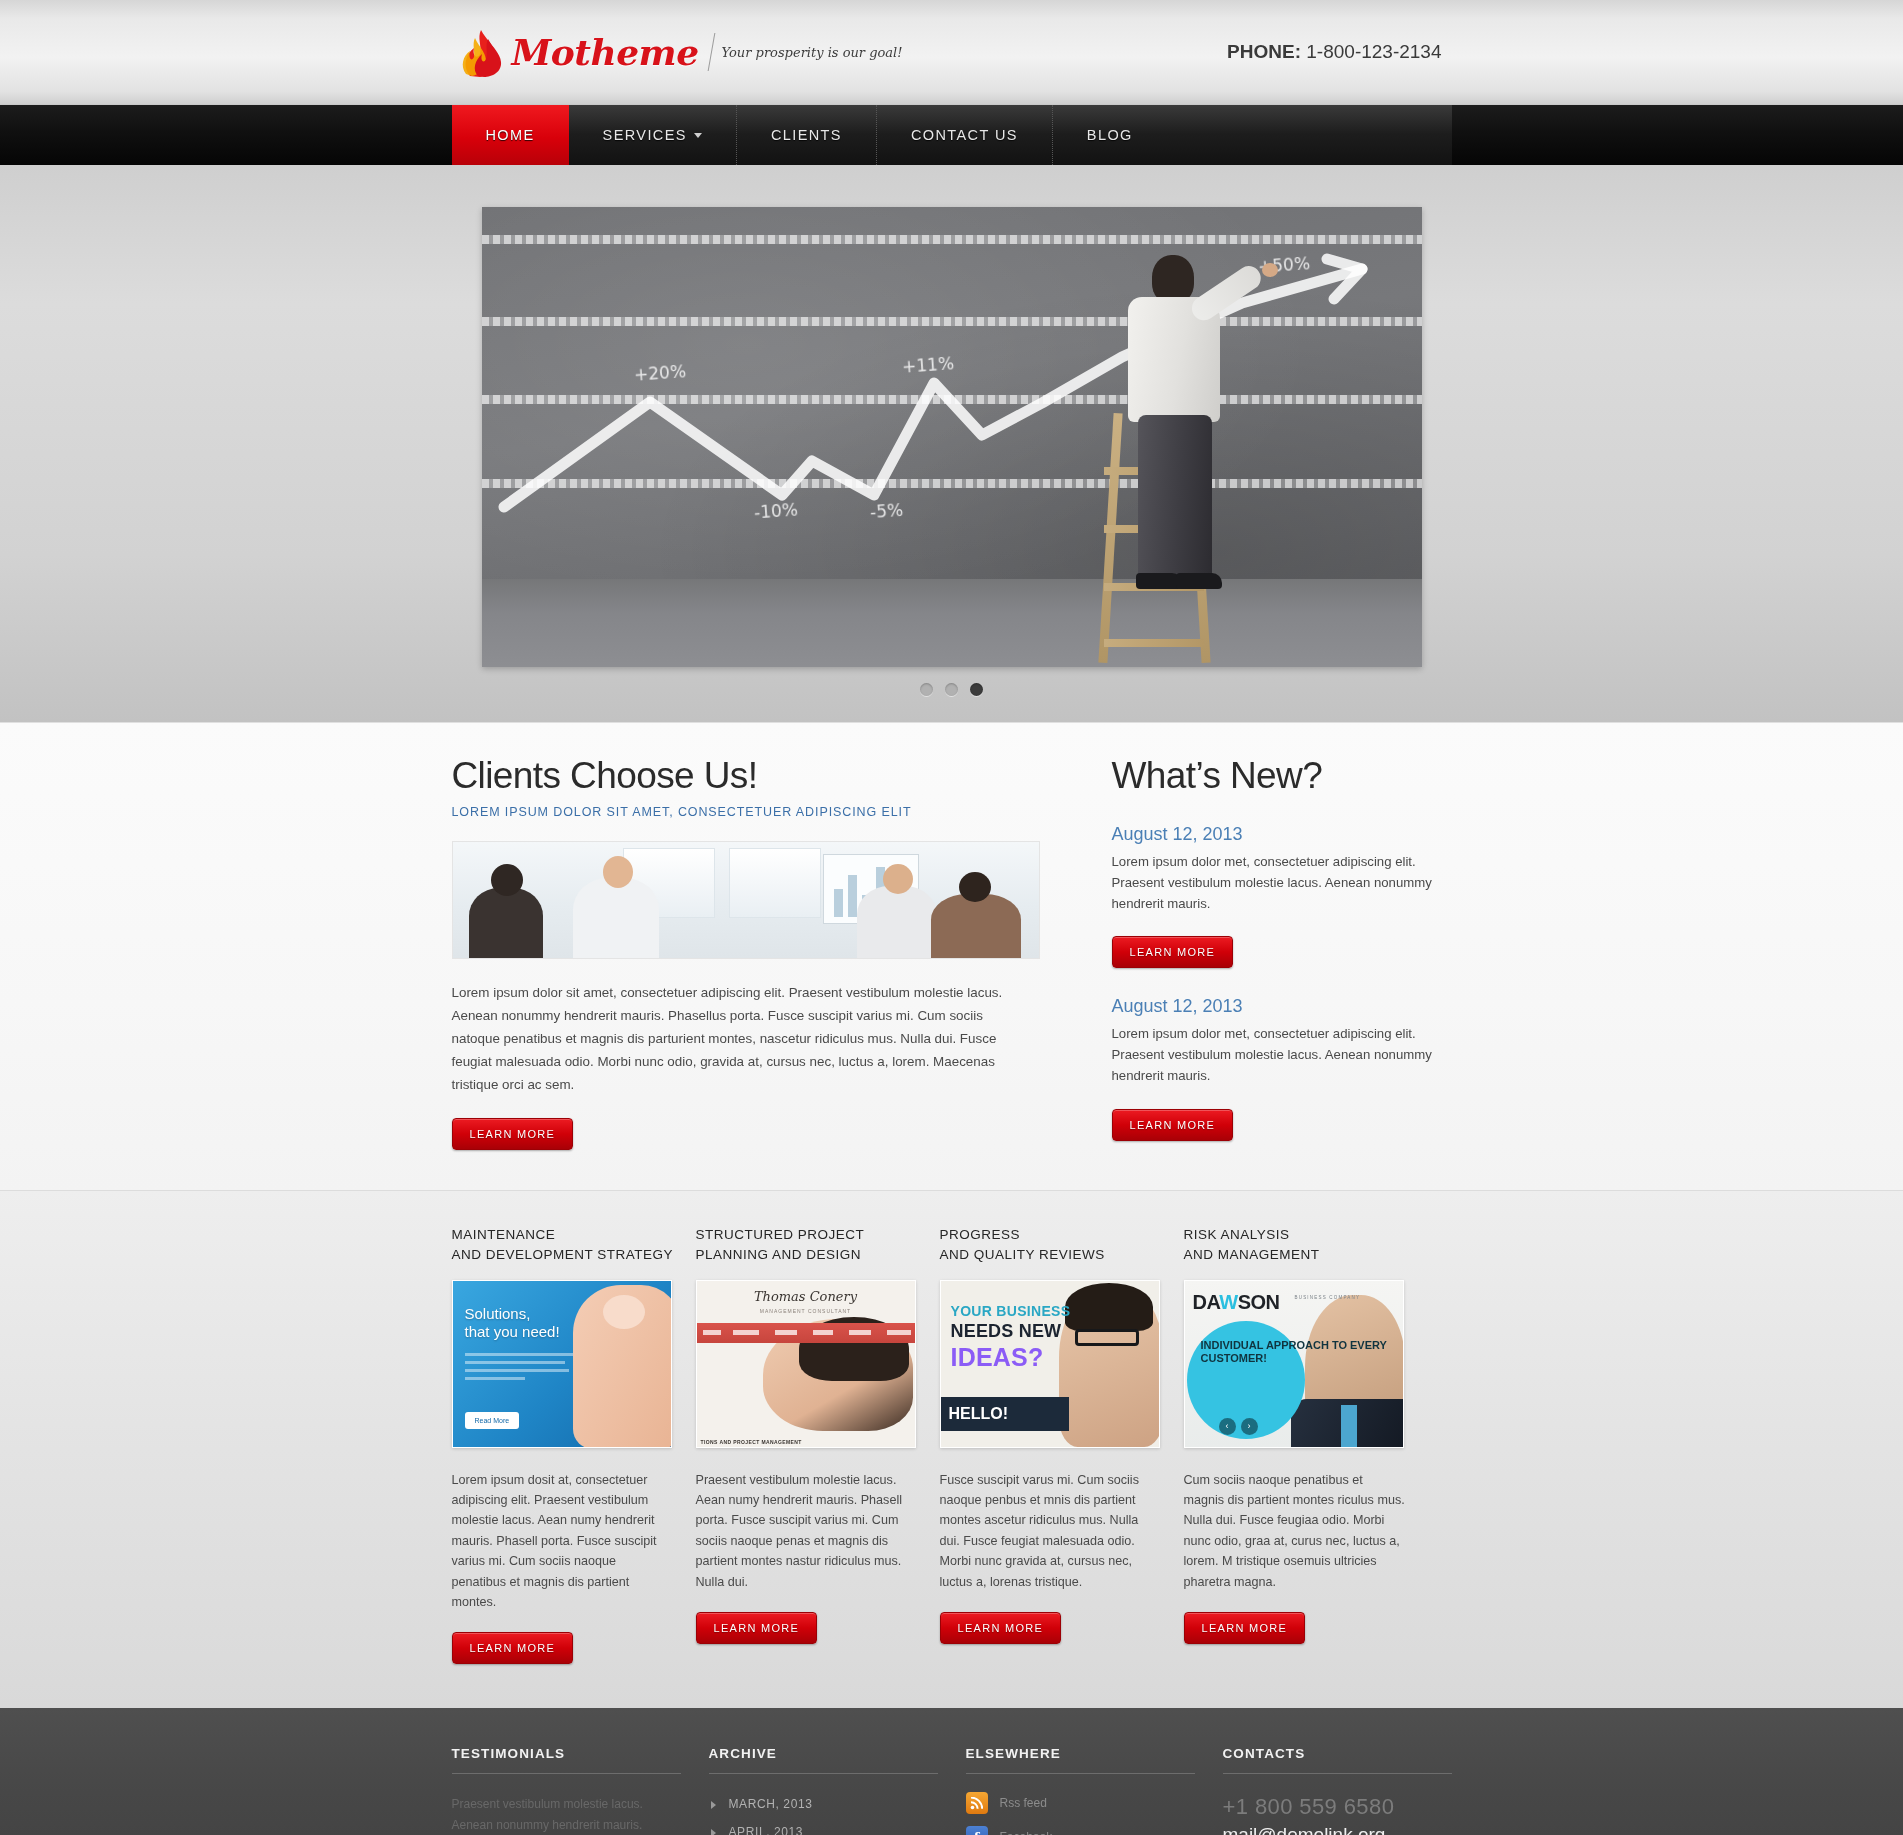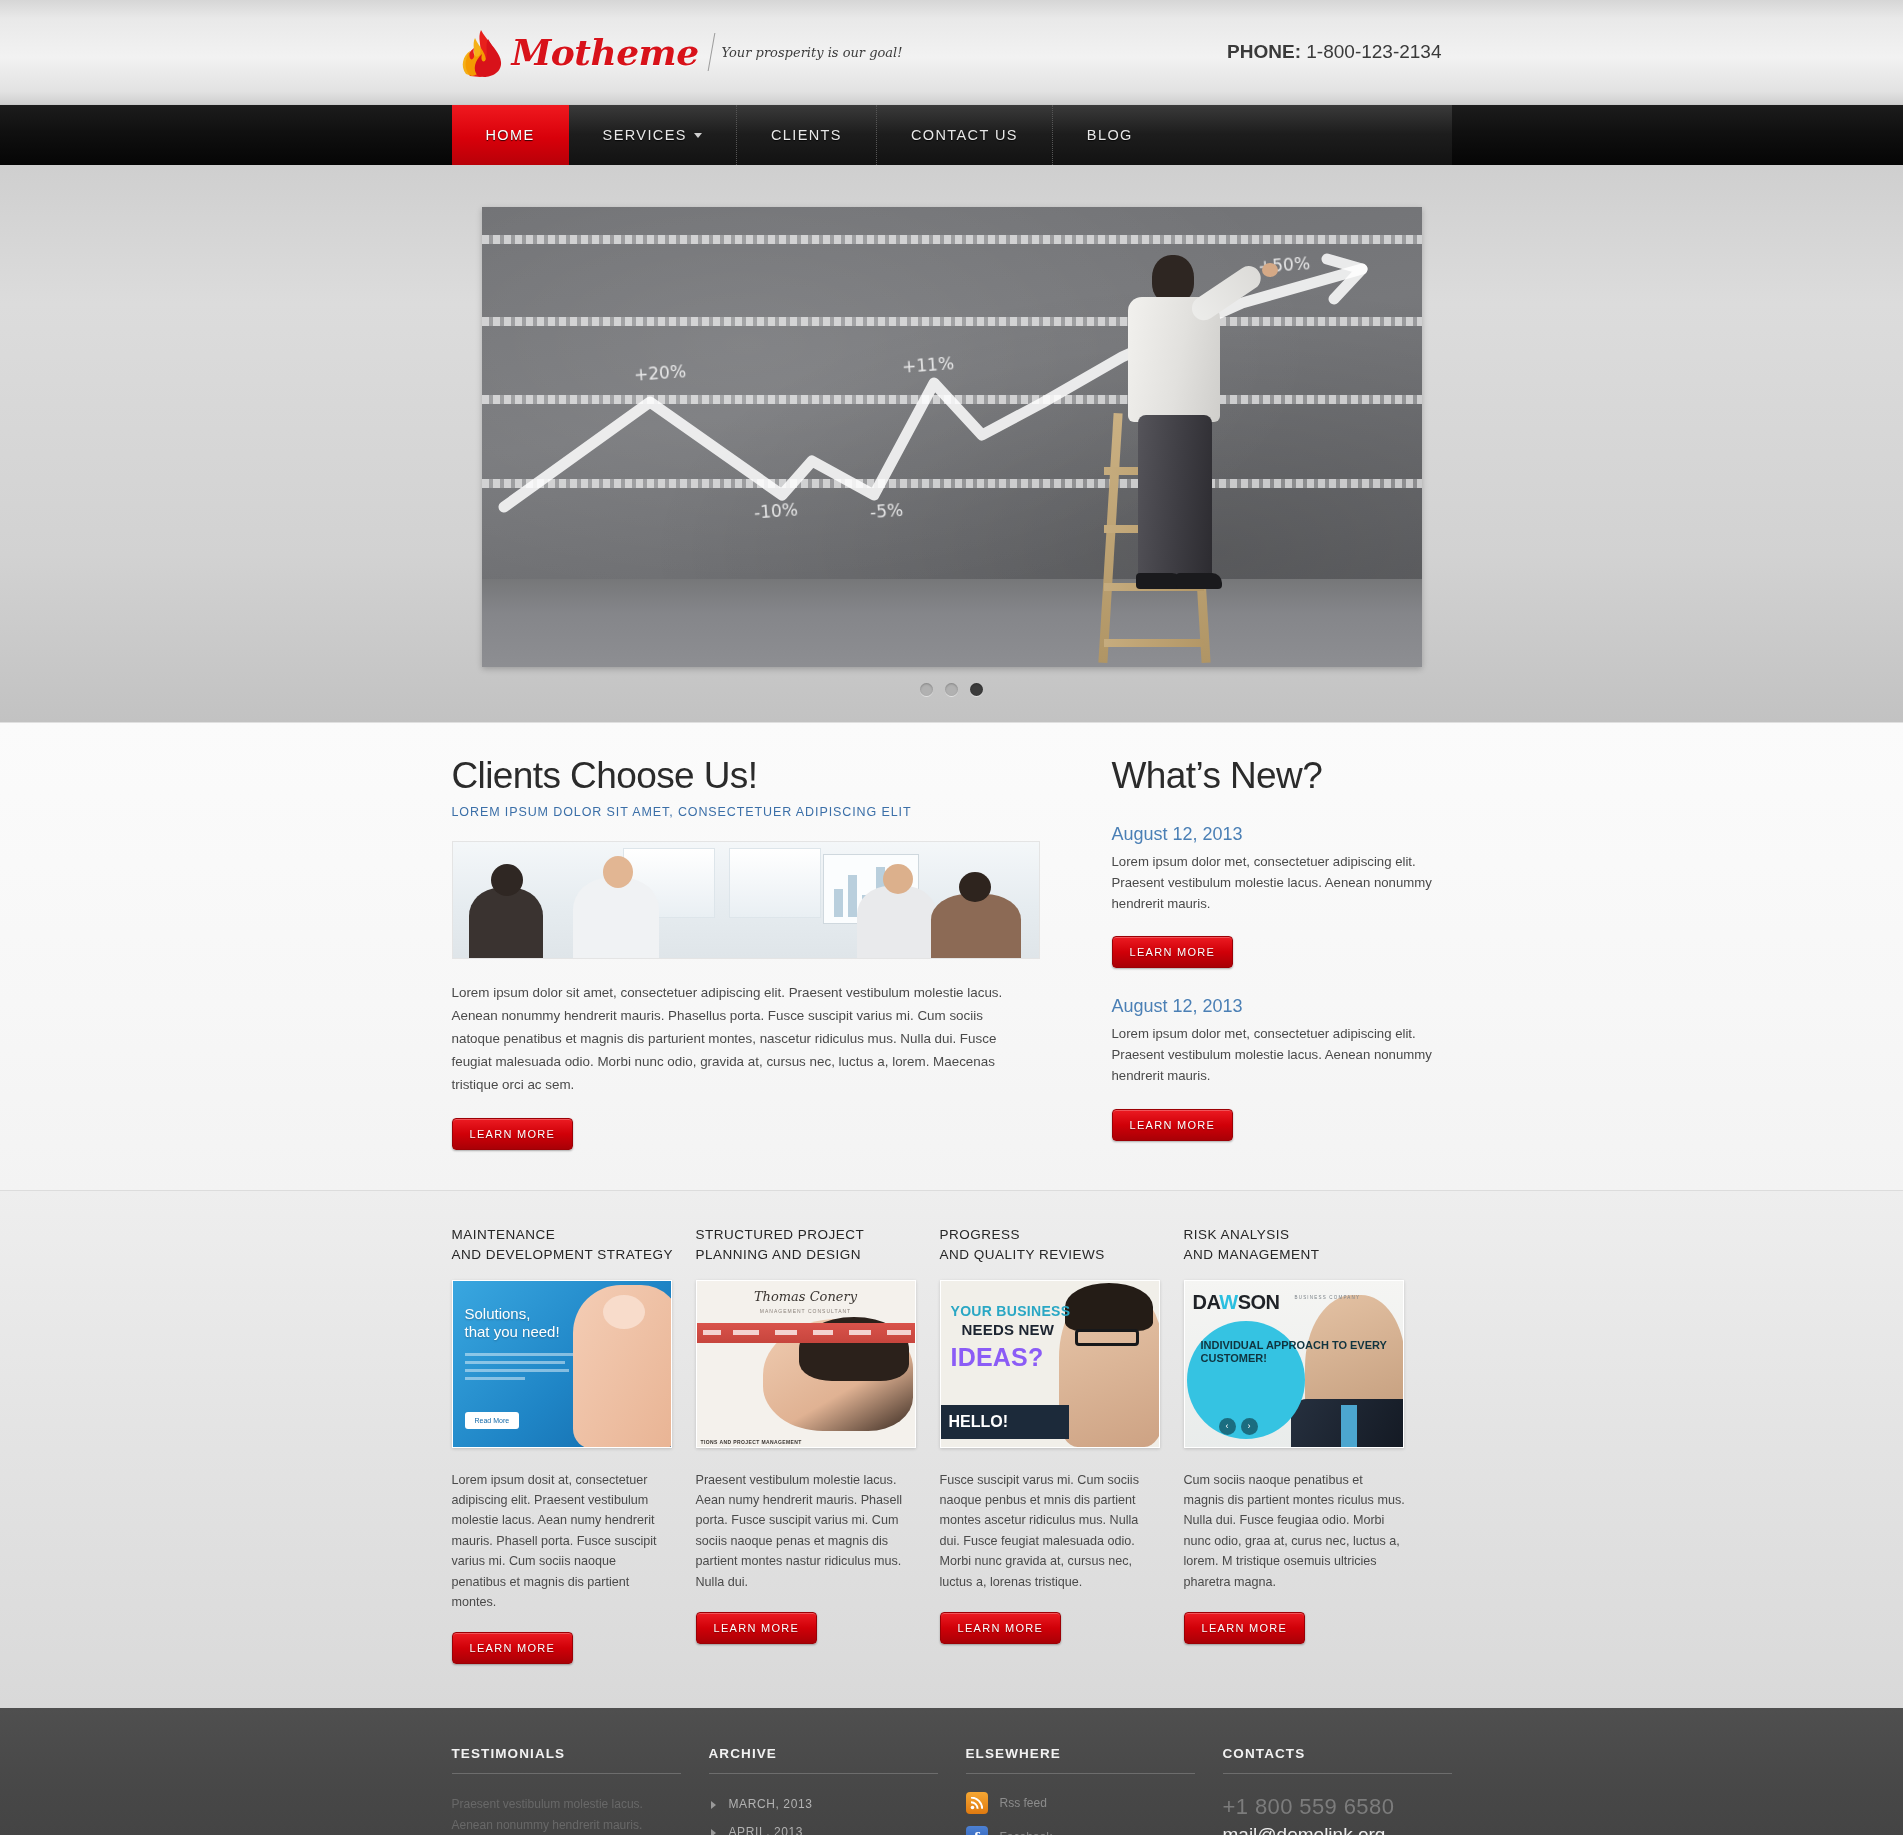--- a/index.html
+++ b/index.html
@@ -247,25 +247,25 @@
     background: linear-gradient(150deg, #f0cdb2 0%, #e0b293 60%, #3a2b22 100%);
     border-radius: 50% 44% 30% 40%; }
   .t2 .hair { position: absolute; right: 6px; bottom: 66px; width: 110px; height: 64px;
     background: #2b211b; border-radius: 50% 50% 26% 30%; }
   .t2 .foot { position: absolute; left: 4px; bottom: 2px; font-size: 5px; color: #3a3531;
     letter-spacing: .4px; font-weight: bold; }
   
   .t3 { background: #f1efe9; text-align: right; }
   .t3 .l1 { position: absolute; left: 10px; top: 22px; color: #2aa7c4; font-size: 14px;
     font-weight: bold; letter-spacing: .3px; }
-  .t3 .l2 { position: absolute; left: 10px; top: 40px; color: #1c2430; font-size: 15px;
-    font-weight: bold; letter-spacing: .2px; margin-left: 11px; }
+  .t3 .l2 { position: absolute; left: 10px; top: 40px; color: #1c2430; font-size: 18px;
+    font-weight: bold; letter-spacing: .2px; }
   .t3 .l3 { position: absolute; left: 10px; top: 62px; color: #8b5cf6; font-size: 25px;
     font-weight: bold; letter-spacing: .2px; }
-  .t3 .hello { position: absolute; left: 0; bottom: 8px; width: 128px; height: 34px;
+  .t3 .hello { position: absolute; left: 0; bottom: 16px; width: 128px; height: 34px;
     background: #1c2a3a; color: #fff; font-size: 16px; font-weight: bold;
     display: flex; align-items: center; padding-left: 8px; }
   .t3 .guy { position: absolute; right: -4px; top: 6px; width: 104px; height: 160px;
     background: linear-gradient(160deg, #e9c8ab, #cda283); border-radius: 44% 40% 18% 18%; }
   .t3 .ghair { position: absolute; right: 6px; top: 2px; width: 88px; height: 48px;
     background: #241c16; border-radius: 50% 50% 18% 18%; }
   .t3 .glass { position: absolute; right: 20px; top: 48px; width: 64px; height: 17px;
     border: 3px solid #17181a; border-radius: 4px; }
   
   .t4 { background: linear-gradient(180deg, #f5f5f3 0%, #e9eceb 100%); }

